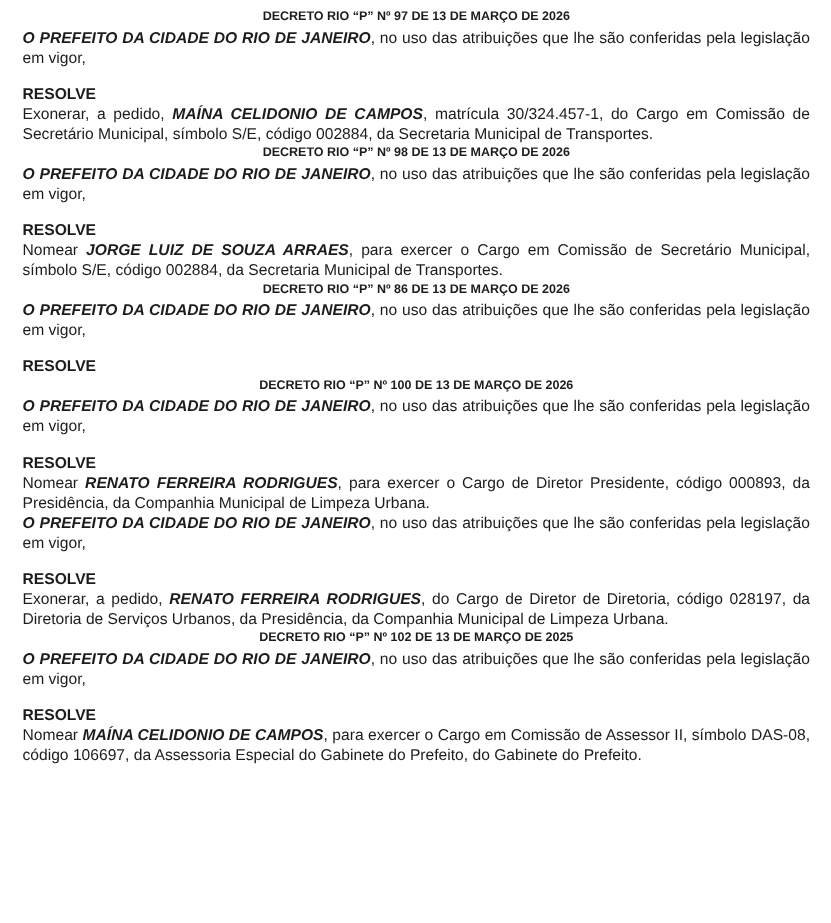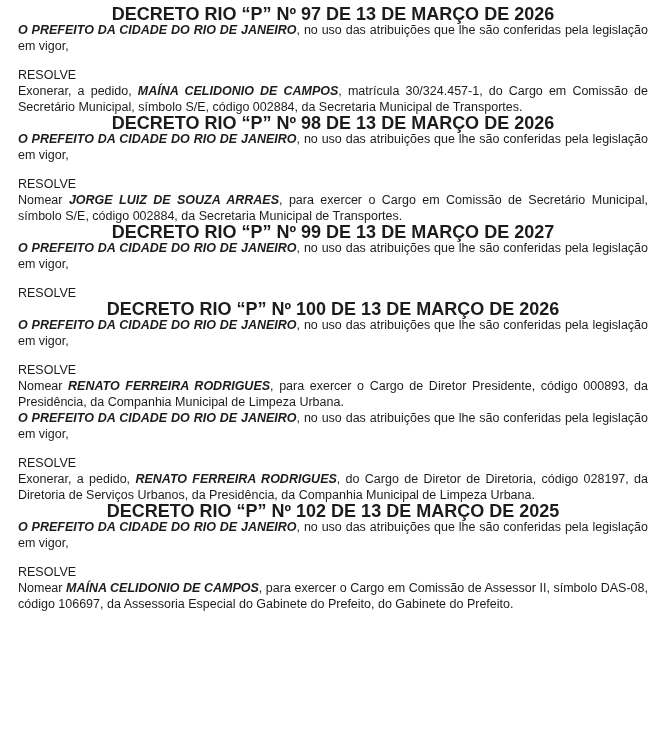--- a/index.html
+++ b/index.html
@@ -9,35 +9,35 @@
     box-sizing: border-box;
     padding: 6px 17px 8px 18px;
     color: #1c1c1c;
     font-family: "Liberation Sans", "DejaVu Sans", sans-serif;
     font-size: 12.5px;
     line-height: 16px;
   }
   main { display: block; }
   .decree + .decree { }
   .decree-title {
-    font-size: 18px;
+    font-size: 10px;
     font-weight: 700;
     text-align: center;
     margin: 0;
     line-height: 16px;
   }
   .preamble, .action {
     margin: 0;
     text-align: justify;
     hyphens: auto;
     -webkit-hyphens: auto;
   }
   .resolve {
     margin: 13px 0 0 0;
-    font-weight: 400;
+    font-weight: 700;
   }
   b { font-weight: 700; font-style: italic; }
 </style>
 </head>
 <body>
 
 <main>
 
   <section class="decree">
     <h2 class="decree-title">DECRETO RIO “P” Nº 97 DE 13 DE MARÇO DE 2026</h2>
@@ -47,21 +47,21 @@
   </section>
 
   <section class="decree">
     <h2 class="decree-title">DECRETO RIO “P” Nº 98 DE 13 DE MARÇO DE 2026</h2>
     <p class="preamble"><b>O PREFEITO DA CIDADE DO RIO DE JANEIRO</b><span>, no uso das atribuições que lhe são conferidas pela legislação em vigor,</span></p>
     <p class="resolve">RESOLVE</p>
     <p class="action"><span>Nomear </span><b>JORGE LUIZ DE SOUZA ARRAES</b><span>, para exercer o Cargo em Comissão de Secretário Municipal, símbolo S/E, código 002884, da Secretaria Municipal de Transportes.</span></p>
   </section>
 
   <section class="decree">
-    <h2 class="decree-title">DECRETO RIO “P” Nº 99 DE 13 DE MARÇO DE 2027</h2>
+    <h2 class="decree-title">DECRETO RIO “P” Nº 86 DE 13 DE MARÇO DE 2026</h2>
     <p class="preamble"><b>O PREFEITO DA CIDADE DO RIO DE JANEIRO</b><span>, no uso das atribuições que lhe são conferidas pela legislação em vigor,</span></p>
     <p class="resolve">RESOLVE</p>
   </section>
 
   <section class="decree">
     <h2 class="decree-title">DECRETO RIO “P” Nº 100 DE 13 DE MARÇO DE 2026</h2>
     <p class="preamble"><b>O PREFEITO DA CIDADE DO RIO DE JANEIRO</b><span>, no uso das atribuições que lhe são conferidas pela legislação em vigor,</span></p>
     <p class="resolve">RESOLVE</p>
     <p class="action"><span>Nomear </span><b>RENATO FERREIRA RODRIGUES</b><span>, para exercer o Cargo de Diretor Presidente, código 000893, da Presidência, da Companhia Municipal de Limpeza Urbana.</span></p>
   </section>

